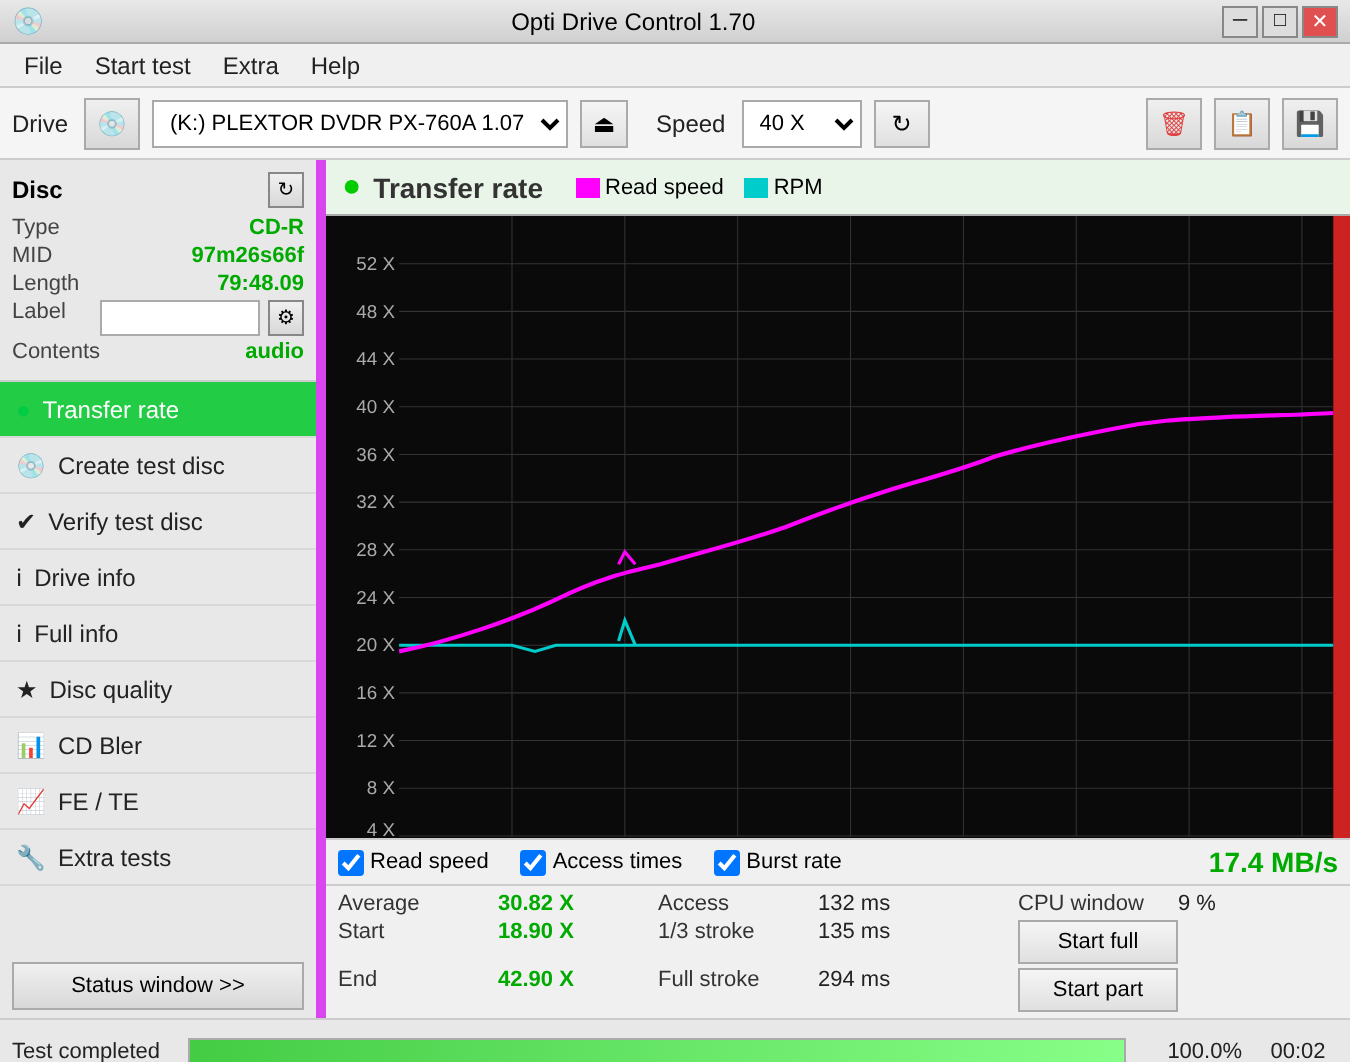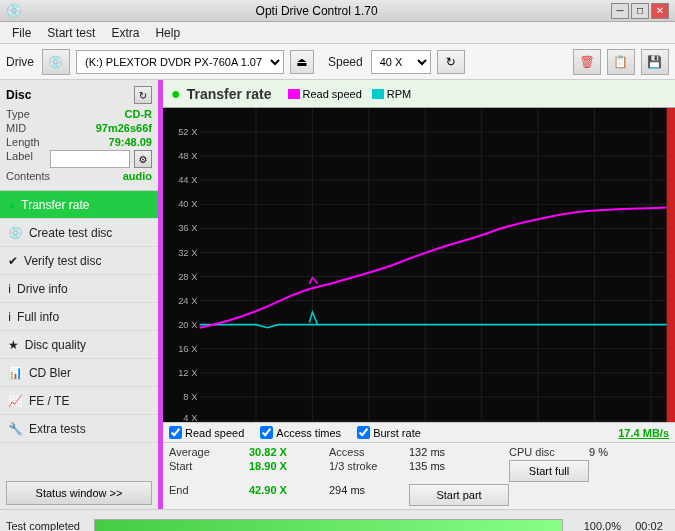--- a/index.html
+++ b/index.html
@@ -55,21 +55,21 @@
     .legend-color { width: 12px; height: 10px; }
 
     
     #chart-area { flex: 1; background: #111; position: relative; overflow: hidden; margin: 0; }
     #chart-svg { width: 100%; height: 100%; }
 
     
     #chart-controls { background: #f0f0f0; padding: 3px 6px; display: flex; align-items: center; gap: 16px; border-top: 1px solid #ccc; }
     .check-item { display: flex; align-items: center; gap: 3px; font-size: 11px; }
     .check-item input { margin: 0; }
-    .burst-rate { font-size: 11px; color: #00aa00; font-weight: bold; margin-left: auto; text-decoration: underline; }
+    .burst-rate { font-size: 14px; color: #00aa00; font-weight: bold; margin-left: auto; }
 
     
     #stats-table { background: #f0f0f0; padding: 3px 6px 3px 6px; display: grid; grid-template-columns: 80px 80px 80px 100px 80px 80px; gap: 2px 0; font-size: 11px; border-top: 1px solid #ccc; }
     .stat-label { color: #333; }
     .stat-value { color: #00aa00; font-weight: bold; }
     .stat-value-plain { color: #222; }
     .start-full-btn { height: 22px; border: 1px solid #aaa; background: linear-gradient(to bottom, #f5f5f5, #e0e0e0); cursor: pointer; font-size: 11px; padding: 0 6px; white-space: nowrap; }
 
     
     #progress-bar-area { height: 32px; background: #e8e8e8; display: flex; align-items: center; padding: 0 6px; gap: 8px; border-top: 1px solid #ccc; font-size: 11px; }
@@ -295,32 +295,33 @@
         <span>Burst rate</span>
       </div>
       <span class="burst-rate">17.4 MB/s</span>
     </div>
 
     <div id="stats-table">
       <span class="stat-label">Average</span>
       <span class="stat-value">30.82 X</span>
       <span class="stat-label">Access</span>
       <span class="stat-value-plain">132 ms</span>
-      <span class="stat-label">CPU disc</span>
+      <span class="stat-label">CPU window</span>
       <span class="stat-value-plain">9 %</span>
 
       <span class="stat-label">Start</span>
       <span class="stat-value">18.90 X</span>
       <span class="stat-label">1/3 stroke</span>
       <span class="stat-value-plain">135 ms</span>
       <button class="start-full-btn" style="grid-column: span 1;">Start full</button>
       <span></span>
 
       <span class="stat-label">End</span>
       <span class="stat-value">42.90 X</span>
+      <span class="stat-label">Full stroke</span>
       <span class="stat-value-plain">294 ms</span>
       <button class="start-full-btn">Start part</button>
       <span></span>
     </div>
   </div>
 </div>
 
 <div id="progress-bar-area">
   <span id="test-status">Test completed</span>
   <div id="progress-track">

